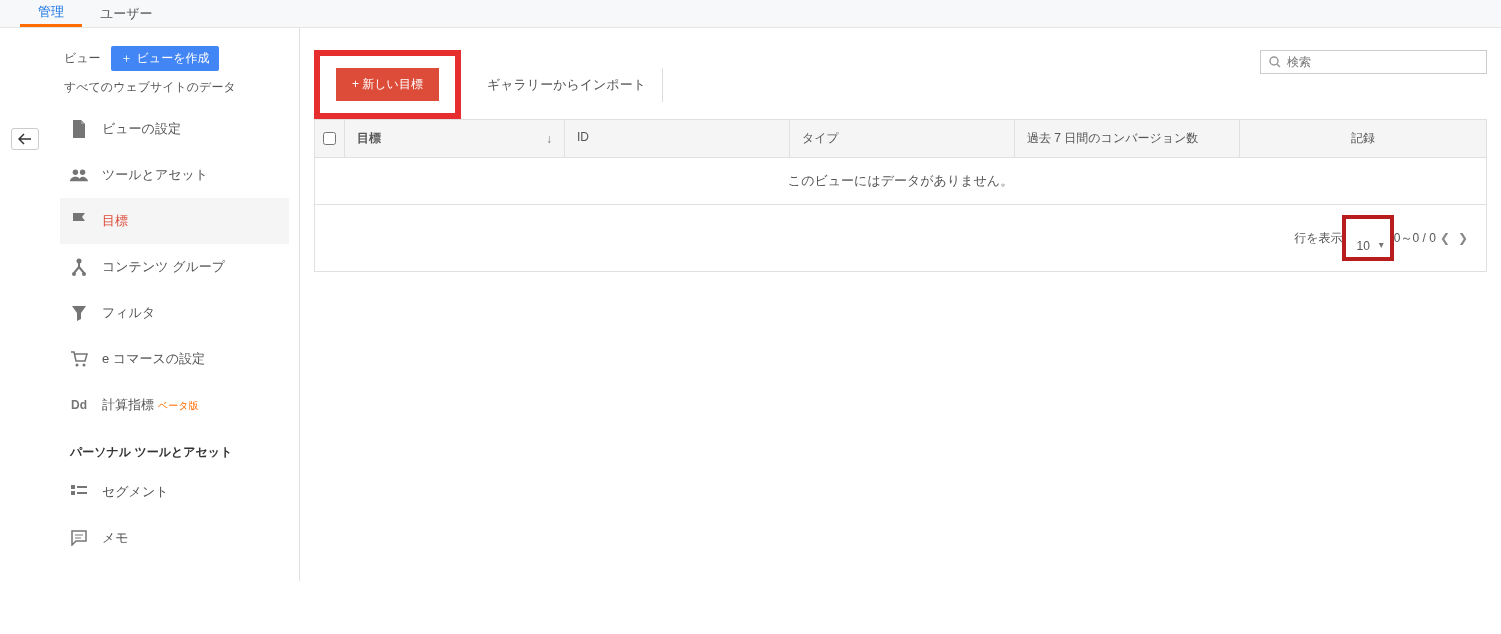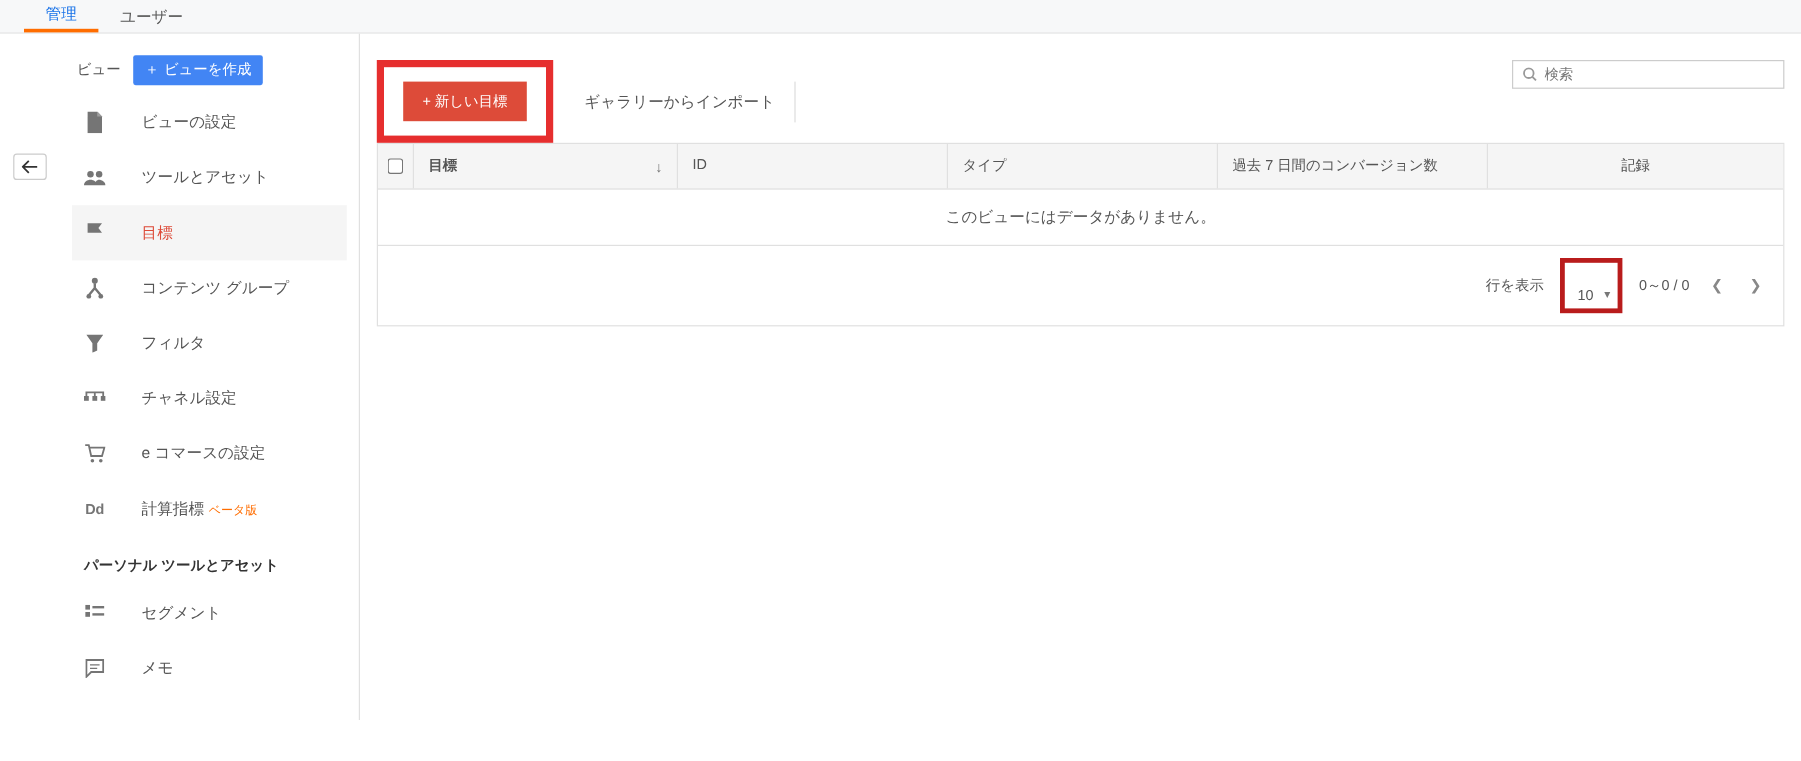--- a/index.html
+++ b/index.html
@@ -8,21 +8,21 @@
 .tablink { display: flex; align-items: center; padding: 0 18px; cursor: pointer; color: #555; }
 .tablink.active { color: #1a73e8; border-bottom: 3px solid #ff6d00; }
 .main { display: flex; }
 .left-rail { width: 50px; padding-top: 100px; display: flex; flex-direction: column; align-items: center; }
 .back-icon { font-size: 16px; cursor: pointer; color: #333; border: 1px solid #ccc; border-radius: 3px; padding: 4px 6px; }
 .sidebar { width: 250px; border-right: 1px solid #e0e0e0; padding: 18px 10px 20px 10px; }
 .view-row { display: flex; align-items: center; gap: 10px; margin-bottom: 8px; padding-left: 4px; }
 .view-label { font-size: 12px; color: #555; font-family: Liberation Serif, serif; }
 .btn-blue { background: #4285f4; color: #fff; border: none; padding: 4px 10px; font-size: 12px; border-radius: 2px; cursor: pointer; display: flex; align-items: center; gap: 4px; }
 .subtext { font-size: 12px; color: #555; padding-left: 4px; margin-bottom: 10px; }
-.navitem { display: flex; align-items: center; gap: 30px; padding: 14px 10px; cursor: pointer; color: #555; }
+.navitem { display: flex; align-items: center; gap: 14px; padding: 14px 10px; cursor: pointer; color: #555; }
 .navitem.active { background: #f5f5f5; color: #dd4b39; }
 .navitem .icon { width: 18px; height: 18px; color: #757575; display: flex; align-items: center; justify-content: center; }
 .navitem.active .icon { color: #757575; }
 .beta-tag { color: #ff6d00; font-size: 10px; margin-left: 4px; }
 .section-title { font-size: 12px; font-weight: bold; color: #333; padding: 16px 10px 8px 10px; }
 .content { flex: 1; padding: 22px 14px 0 14px; }
 .toolbar-wrap { display: flex; align-items: flex-start; justify-content: space-between; }
 .toolbar-left { display: flex; align-items: center; }
 .highlight-box { border: 6px solid #e62e2e; padding: 12px 16px; margin-right: 10px; }
 .btn-red { background: #dd4b39; color: #fff; border: none; padding: 8px 16px; font-size: 12px; cursor: pointer; }
@@ -34,21 +34,21 @@
 .thead { display: flex; background: #f5f5f5; border-bottom: 1px solid #e0e0e0; }
 .th, .td { padding: 10px 12px; font-size: 12px; color: #555; border-right: 1px solid #e0e0e0; }
 .th:last-child, .td:last-child { border-right: none; }
 .chk-col { width: 30px; display:flex; align-items:center; justify-content:center; }
 .goal-col { width: 220px; display:flex; align-items:center; justify-content: space-between; font-weight: bold; }
 .id-col { width: 225px; }
 .type-col { width: 225px; }
 .conv-col { width: 225px; }
 .rec-col { flex: 1; text-align: center; }
 .empty-row { text-align: center; padding: 14px 0; color: #555; font-size: 13px; border-bottom: 1px solid #e0e0e0; }
-.footer-row { display: flex; align-items: center; justify-content: flex-end; padding: 10px 14px; gap: 14px; font-size: 12px; color: #555; }
+.footer-row { display: flex; align-items: center; justify-content: flex-end; padding: 10px 14px; font-size: 12px; color: #555; }
 .rows-select { border: 4px solid #b91c1c; padding: 20px 20px 4px 10px; position: relative; cursor: pointer; }
 .rows-select:after { content: "▾"; position: absolute; right: 6px; font-size: 10px; color: #777; }
 .pager { color: #888; cursor: pointer; padding: 0 4px; }
 svg { display: block; }
 </style>
 </head>
 <body>
 
 <div class="topbar">
   <div class="tablink active">管理</div>
@@ -66,20 +66,21 @@
   </div>
 
   <div class="sidebar">
     <div class="view-row">
       <span class="view-label">ビュー</span>
       <button class="btn-blue">
         <span>＋</span>
         <span>ビューを作成</span>
       </button>
     </div>
+    <div class="subtext">すべてのウェブサイトのデータ</div>
 
     <div class="navitem">
       <span class="icon">
           <svg width="16" height="18" viewBox="0 0 16 18">
             <path d="M2 0h8l4 4v14H2z" fill="#757575"></path>
             <path d="M10 0v4h4" fill="#9e9e9e"></path>
           </svg>
         </span>
       <span>ビューの設定</span>
     </div>
@@ -118,31 +119,20 @@
 
     <div class="navitem">
       <span class="icon">
           <svg width="16" height="16" viewBox="0 0 16 16">
             <path d="M1 1h14l-5 7v6l-4 2v-8z" fill="#757575"></path>
           </svg>
         </span>
       <span>フィルタ</span>
     </div>
 
-    <div class="navitem">
-      <span class="icon">
-          <svg width="18" height="14" viewBox="0 0 18 14">
-            <rect x="0" y="5" width="4" height="4" fill="#757575"></rect>
-            <rect x="7" y="5" width="4" height="4" fill="#757575"></rect>
-            <rect x="14" y="5" width="4" height="4" fill="#757575"></rect>
-            <path d="M2 5V2h14v3M9 2v3" stroke="#757575" stroke-width="1.5" fill="none"></path>
-          </svg>
-        </span>
-      <span>チャネル設定</span>
-    </div>
 
     <div class="navitem">
       <span class="icon">
           <svg width="18" height="16" viewBox="0 0 18 16">
             <path d="M1 1h3l2 9h9l2-7H5" stroke="#757575" stroke-width="1.5" fill="none"></path>
             <circle cx="7" cy="14" r="1.5" fill="#757575"></circle>
             <circle cx="14" cy="14" r="1.5" fill="#757575"></circle>
           </svg>
         </span>
       <span>e コマースの設定</span>

